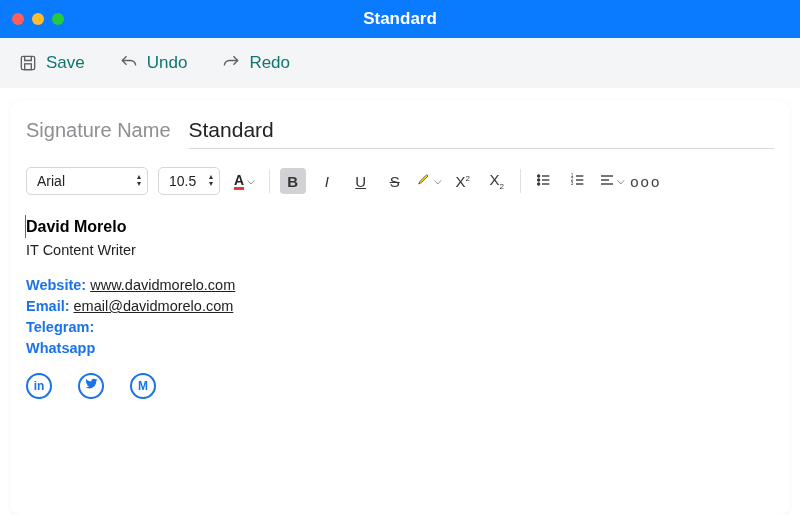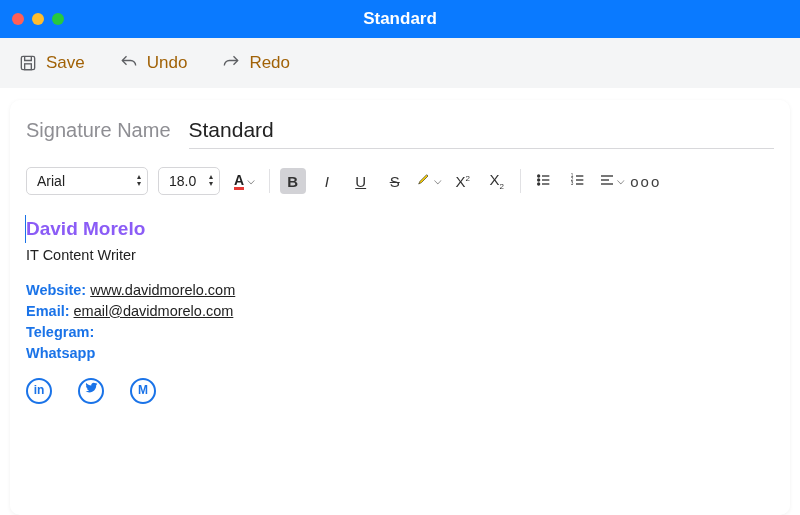--- a/index.html
+++ b/index.html
@@ -48,21 +48,21 @@
     padding: 0 18px;
     gap: 34px;
     color: #555;
     border-bottom: 1px solid rgba(0,0,0,0);
   }
   .filebar .action {
     display: flex;
     align-items: center;
     gap: 8px;
     font-size: 17px;
-    color: #a16207;
+    color: #0f766e;
     cursor: default;
   }
   .filebar .action svg { display: block; }
 
   
   .card {
     margin: 12px 10px 0 10px;
     background: #fff;
     border-radius: 10px;
     box-shadow: 0 1px 4px rgba(0,0,0,0.06);
@@ -158,23 +158,23 @@
     letter-spacing: 2px; font-weight: 400; color: #404040;
   }
 
   
   .editor {
     font-size: 14.5px;
     color: #222;
     line-height: 1.45;
   }
   .sig-name {
-    color: #8b5cf6;
+    color: #000000;
     font-weight: 700;
-    font-size: 19px;
+    font-size: 16px;
     position: relative;
     display: inline-block;
   }
   .caret {
     position: absolute;
     left: -1px; top: 0; bottom: 0;
     width: 1px; background: #1a73e8;
   }
   .sig-title {
     color: #222; font-size: 14.5px;
@@ -252,21 +252,21 @@
 
     <div class="dropdown font">
       <span>Arial</span>
       <span class="stepper-arrows">
           <span>▴</span>
           <span>▾</span>
         </span>
     </div>
 
     <div class="dropdown size">
-      <span>18.0</span>
+      <span>10.5</span>
       <span class="stepper-arrows">
           <span>▴</span>
           <span>▾</span>
         </span>
     </div>
 
     <div class="fontcolor">
       <span class="A">A</span>
       <span class="chev">⌵</span>
     </div>

